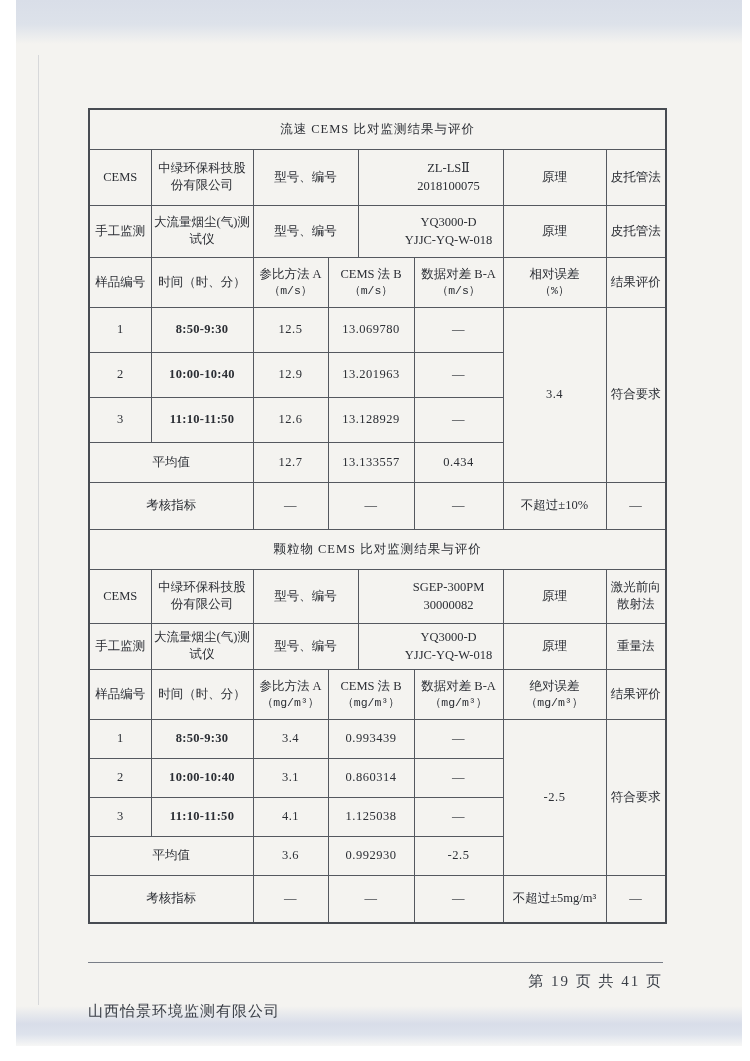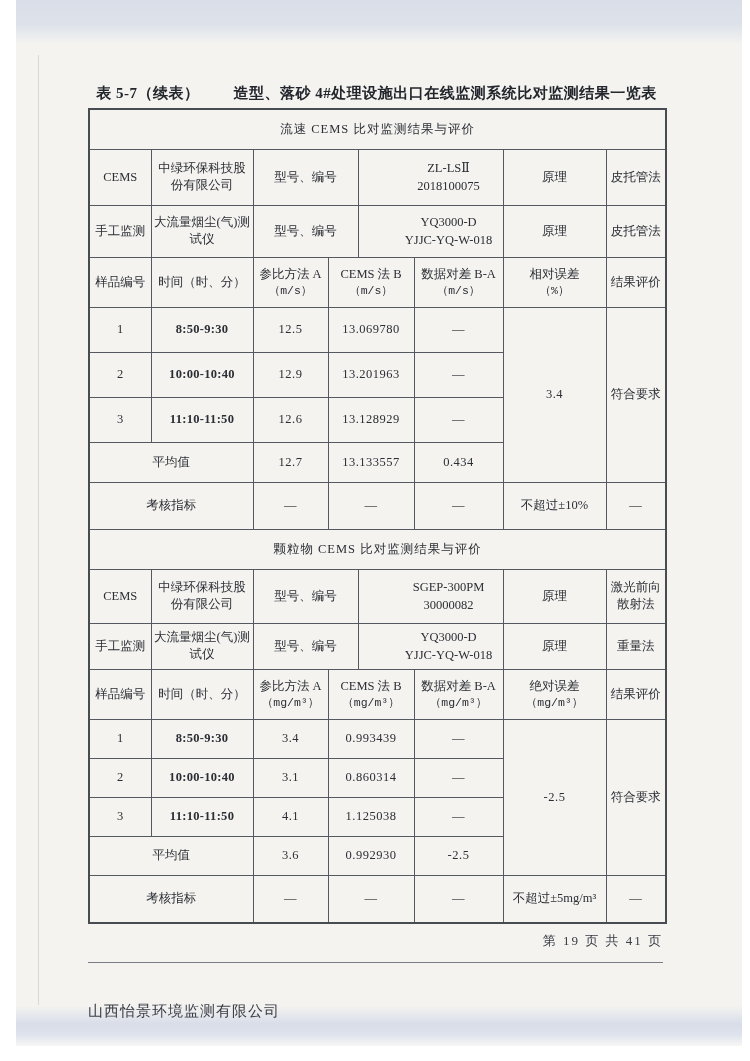--- a/index.html
+++ b/index.html
@@ -68,36 +68,33 @@
   .footer-rule {
     position: absolute; left: 88px; top: 962px; width: 575px; height: 1px;
     background: #787d87;
   }
   .footer-company {
     position: absolute; left: 88px; top: 1002px; font-size: 15px; color: #383d45;
     letter-spacing: 1px;
     text-align: right;
   }
   .footer-page {
-    position: absolute; right: 87px; top: 932px; font-size: 13px; color: #383d45;
+    position: absolute; right: 87px; top: 972px; font-size: 15px; color: #383d45;
     letter-spacing: 2px;
   }
 </style>
 </head>
 <body>
 
 <div class="sheet">
   <div class="paper"></div>
   <div class="band-top"></div>
   <div class="band-bottom"></div>
   <div class="fold-line"></div>
 
-  <div class="doc-title">
-    <span class="label">表 5-7（续表）</span><span>造型、落砂 4#处理设施出口在线监测系统比对监测结果一览表</span>
-  </div>
 
   <table class="report">
     <colgroup>
       <col style="width:62px">
         <col style="width:102px">
         <col style="width:75px">
         <col style="width:30px">
       <col style="width:56px">
         <col style="width:89px">
         <col style="width:103px">

